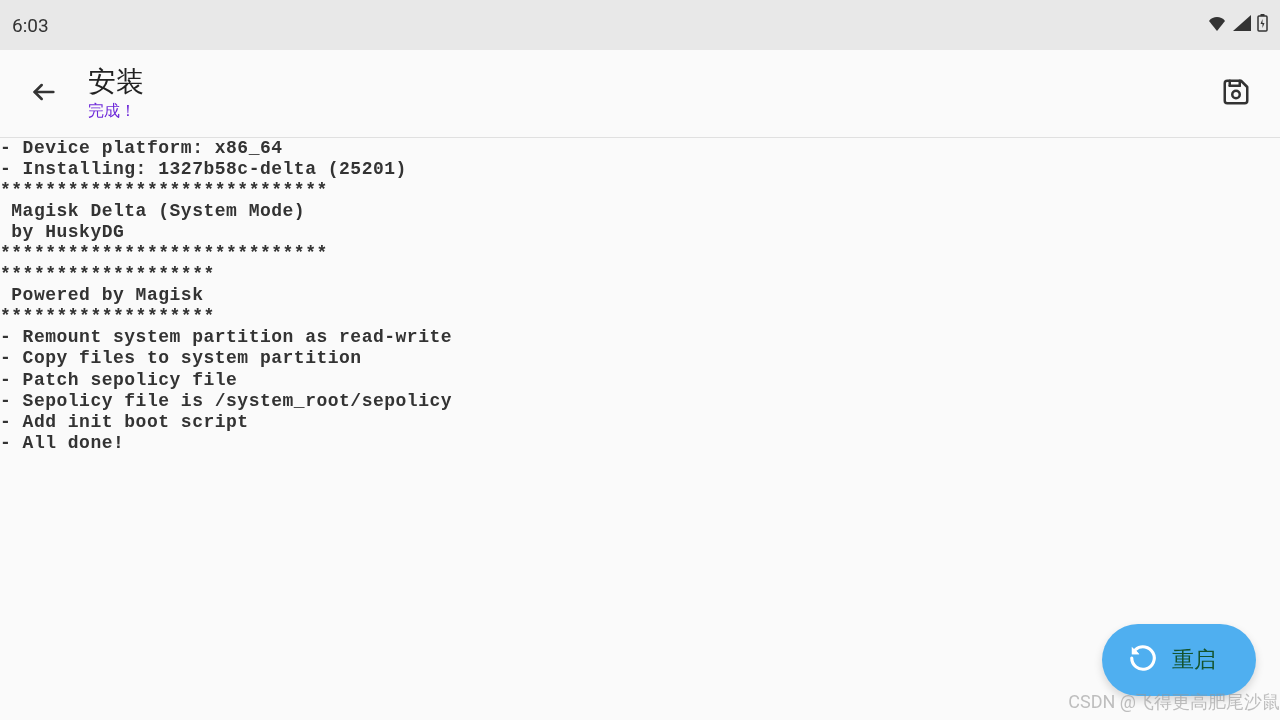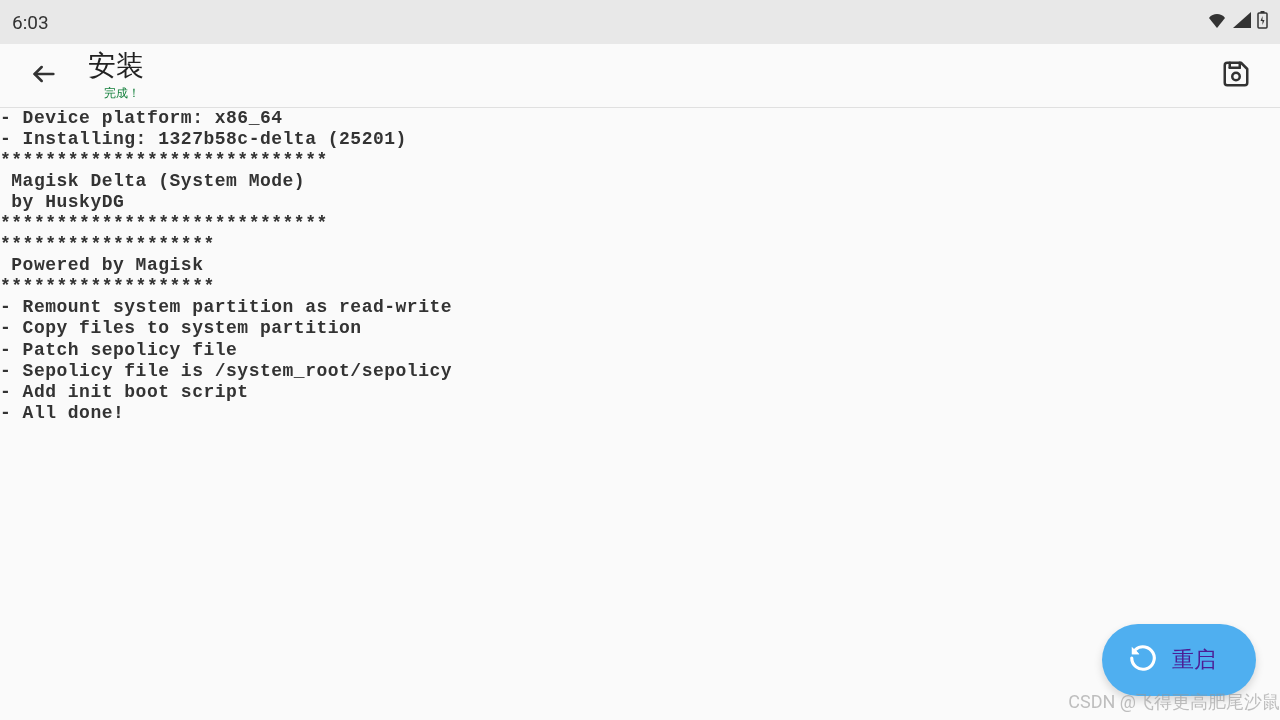--- a/index.html
+++ b/index.html
@@ -9,39 +9,39 @@
     }
     body {
       width: 1280px;
       height: 720px;
       font-family: -apple-system, BlinkMacSystemFont, "Segoe UI", Roboto, sans-serif;
       background: #fafafa;
       overflow: hidden;
       position: relative;
     }
     .status-bar {
-      height: 44px;
+      height: 50px;
       background: #e8e8e8;
       display: flex;
       align-items: center;
       justify-content: space-between;
       padding: 0 12px;
     }
     .status-time {
       font-size: 19px;
       color: #333;
       font-weight: 400;
     }
     .status-icons {
       display: flex;
       align-items: center;
       gap: 6px;
     }
     .app-header {
-      height: 64px;
+      height: 88px;
       background: #fafafa;
       display: flex;
       align-items: center;
       padding: 0 20px;
       border-bottom: 1px solid #e0e0e0;
     }
     .back-button {
       width: 48px;
       height: 48px;
       display: flex;
@@ -54,24 +54,23 @@
       display: flex;
       flex-direction: column;
     }
     .page-title {
       font-size: 28px;
       font-weight: 500;
       color: #222;
       line-height: 1.2;
     }
     .page-subtitle {
-      font-size: 12px;
-      color: #15803d;
+      font-size: 16px;
+      color: #6d28d9;
       margin-top: 2px;
-      margin-left: 16px;
     }
     .header-spacer {
       flex: 1;
     }
     .save-button {
       width: 48px;
       height: 48px;
       display: flex;
       align-items: center;
       justify-content: center;
@@ -85,21 +84,21 @@
       color: #333;
       white-space: pre;
       letter-spacing: 0.5px;
       font-weight: bold;
     }
     .fab-button {
       position: absolute;
       bottom: 24px;
       right: 24px;
       background: #4faff0;
-      color: #4c1d95;
+      color: #14532d;
       border-radius: 36px;
       height: 72px;
       padding: 0 40px 0 26px;
       display: flex;
       align-items: center;
       gap: 14px;
       cursor: pointer;
       box-shadow: 0 4px 8px rgba(0,0,0,0.15);
     }
     .fab-label {

